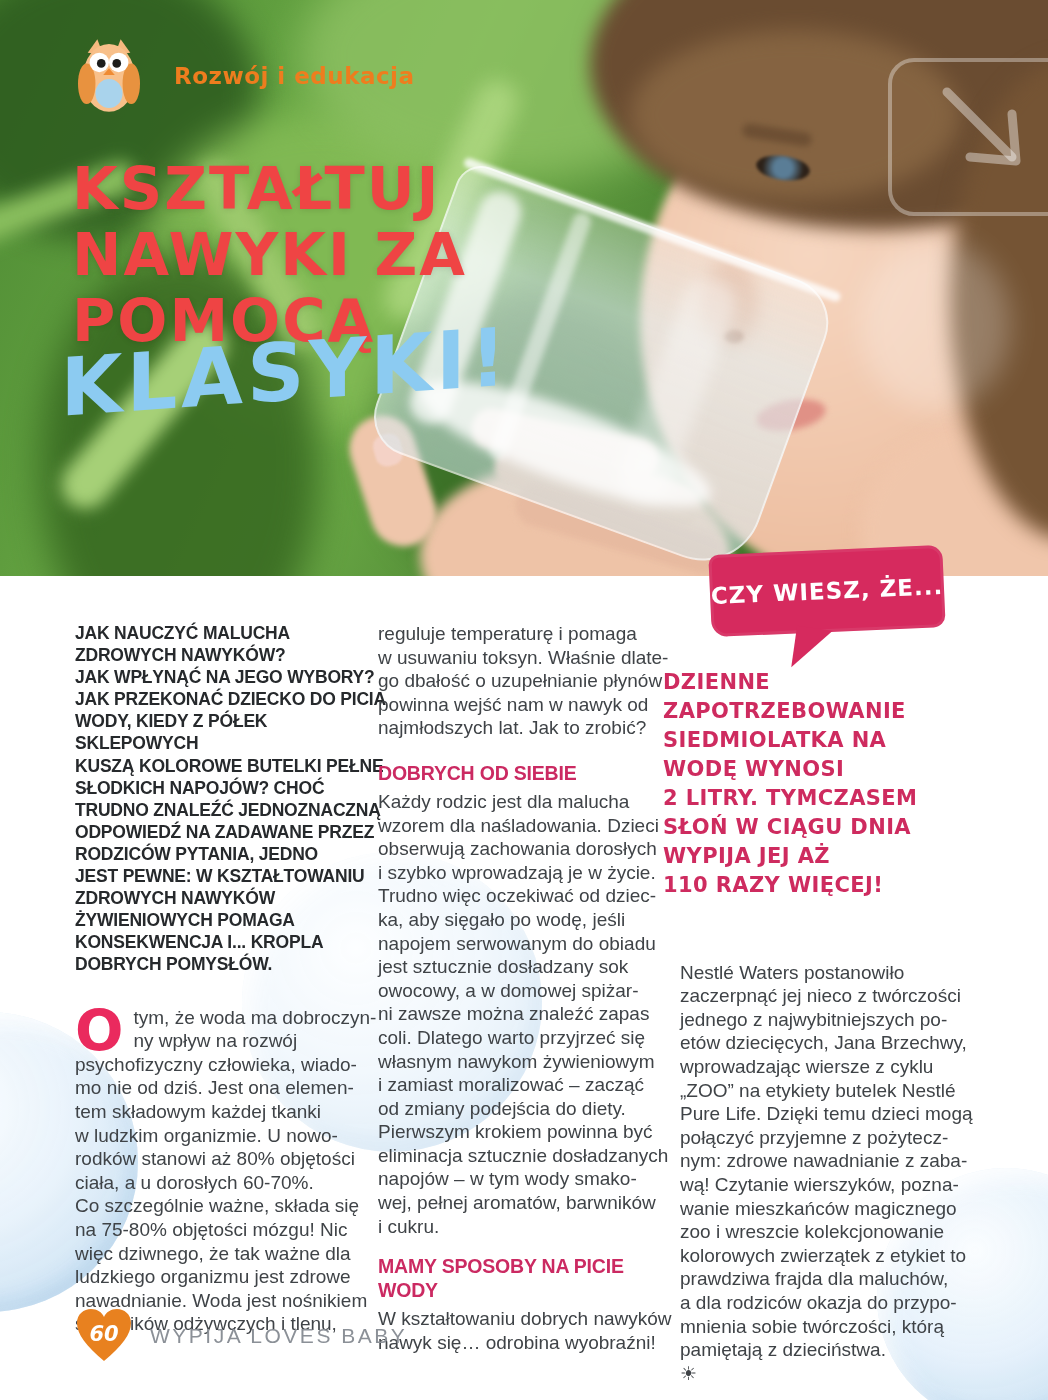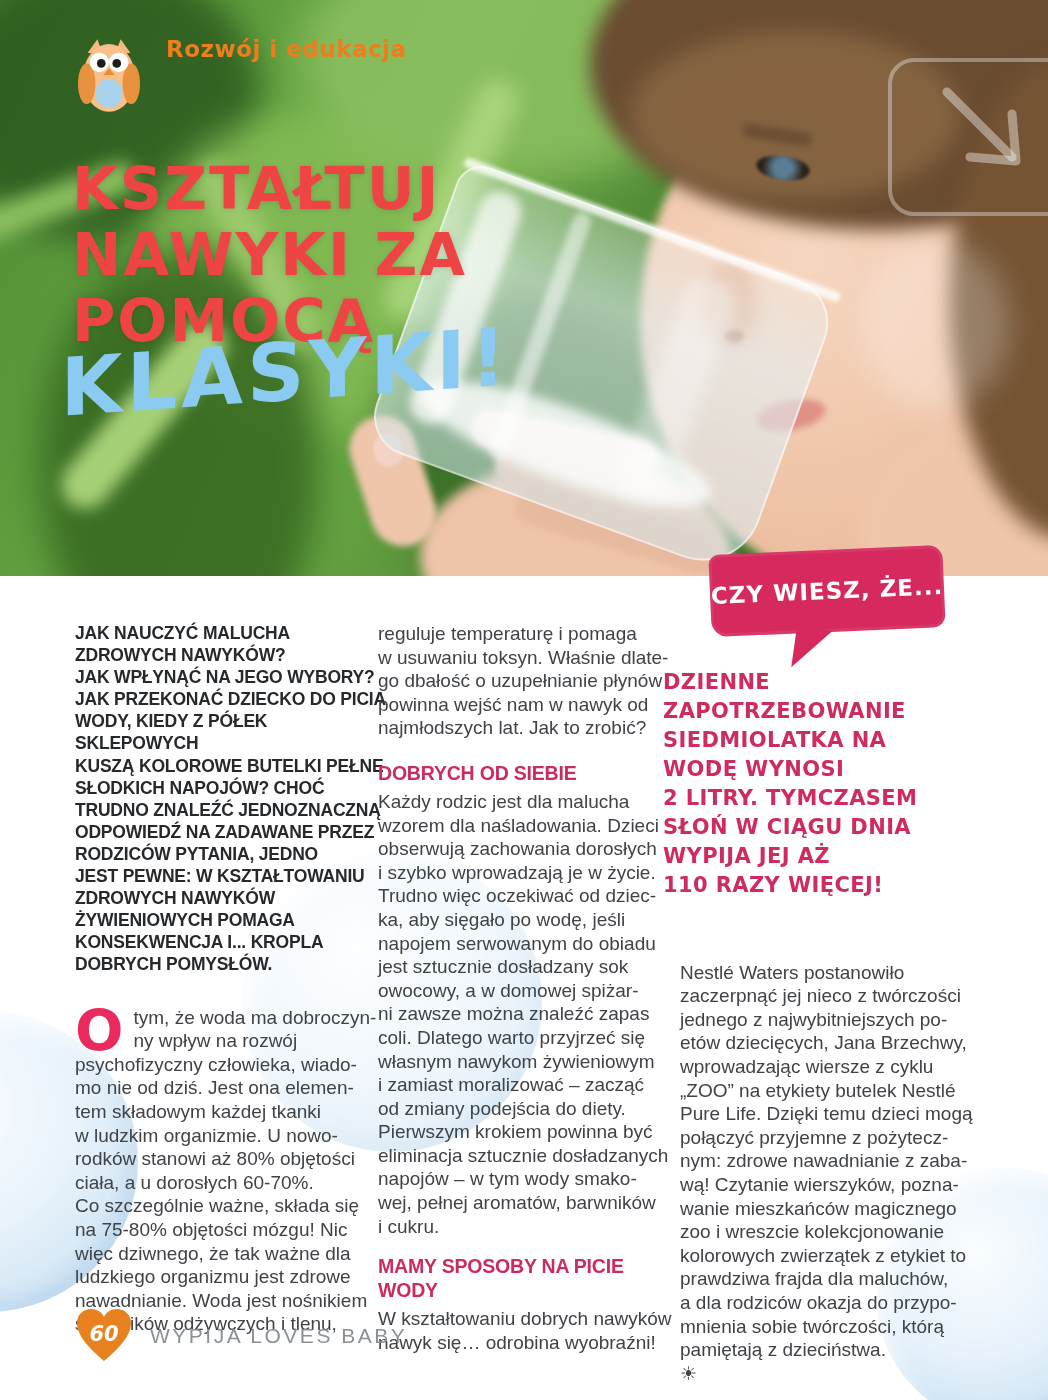--- a/index.html
+++ b/index.html
@@ -3,21 +3,21 @@
 <meta charset="utf-8">
 <style>
   html,body{margin:0;padding:0;background:#666;}
   .page{position:relative;width:1048px;height:1400px;background:#ffffff;overflow:hidden;
         font-family:"Liberation Sans",sans-serif;margin:0 auto;}
   
   .photo{position:absolute;left:0;top:0;width:1048px;height:576px;overflow:hidden;
          background:linear-gradient(115deg,#4d8a33,#6fae48 38%,#3c7129 72%,#5a983c);}
   .ph{position:absolute;border-radius:50%;}
   
-  .section-head{position:absolute;left:78px;top:36px;display:flex;z-index:6;}
+  .section-head{position:absolute;left:78px;top:36px;display:flex;align-items:center;z-index:6;gap:8px;}
   .section-label{margin-left:26px;color:#ee7d1e;font-weight:bold;font-size:23px;
                  font-family:"DejaVu Sans",sans-serif;letter-spacing:.5px;}
   .hero-title{position:absolute;left:72px;top:156px;z-index:6;color:#ef4444;
               font-family:"DejaVu Sans",sans-serif;font-weight:bold;font-size:59px;
               line-height:66px;letter-spacing:2px;white-space:pre-line;
               text-shadow:0 1px 6px rgba(0,0,0,.12);}
   .hero-accent{position:absolute;left:60px;top:326px;z-index:6;color:#8ccbf1;
                font-family:"DejaVu Sans",sans-serif;font-weight:bold;font-size:80px;
                letter-spacing:4px;transform:rotate(-4deg) skewX(-4deg);}
   .arrow-wm{position:absolute;left:888px;top:58px;width:210px;height:150px;z-index:5;

